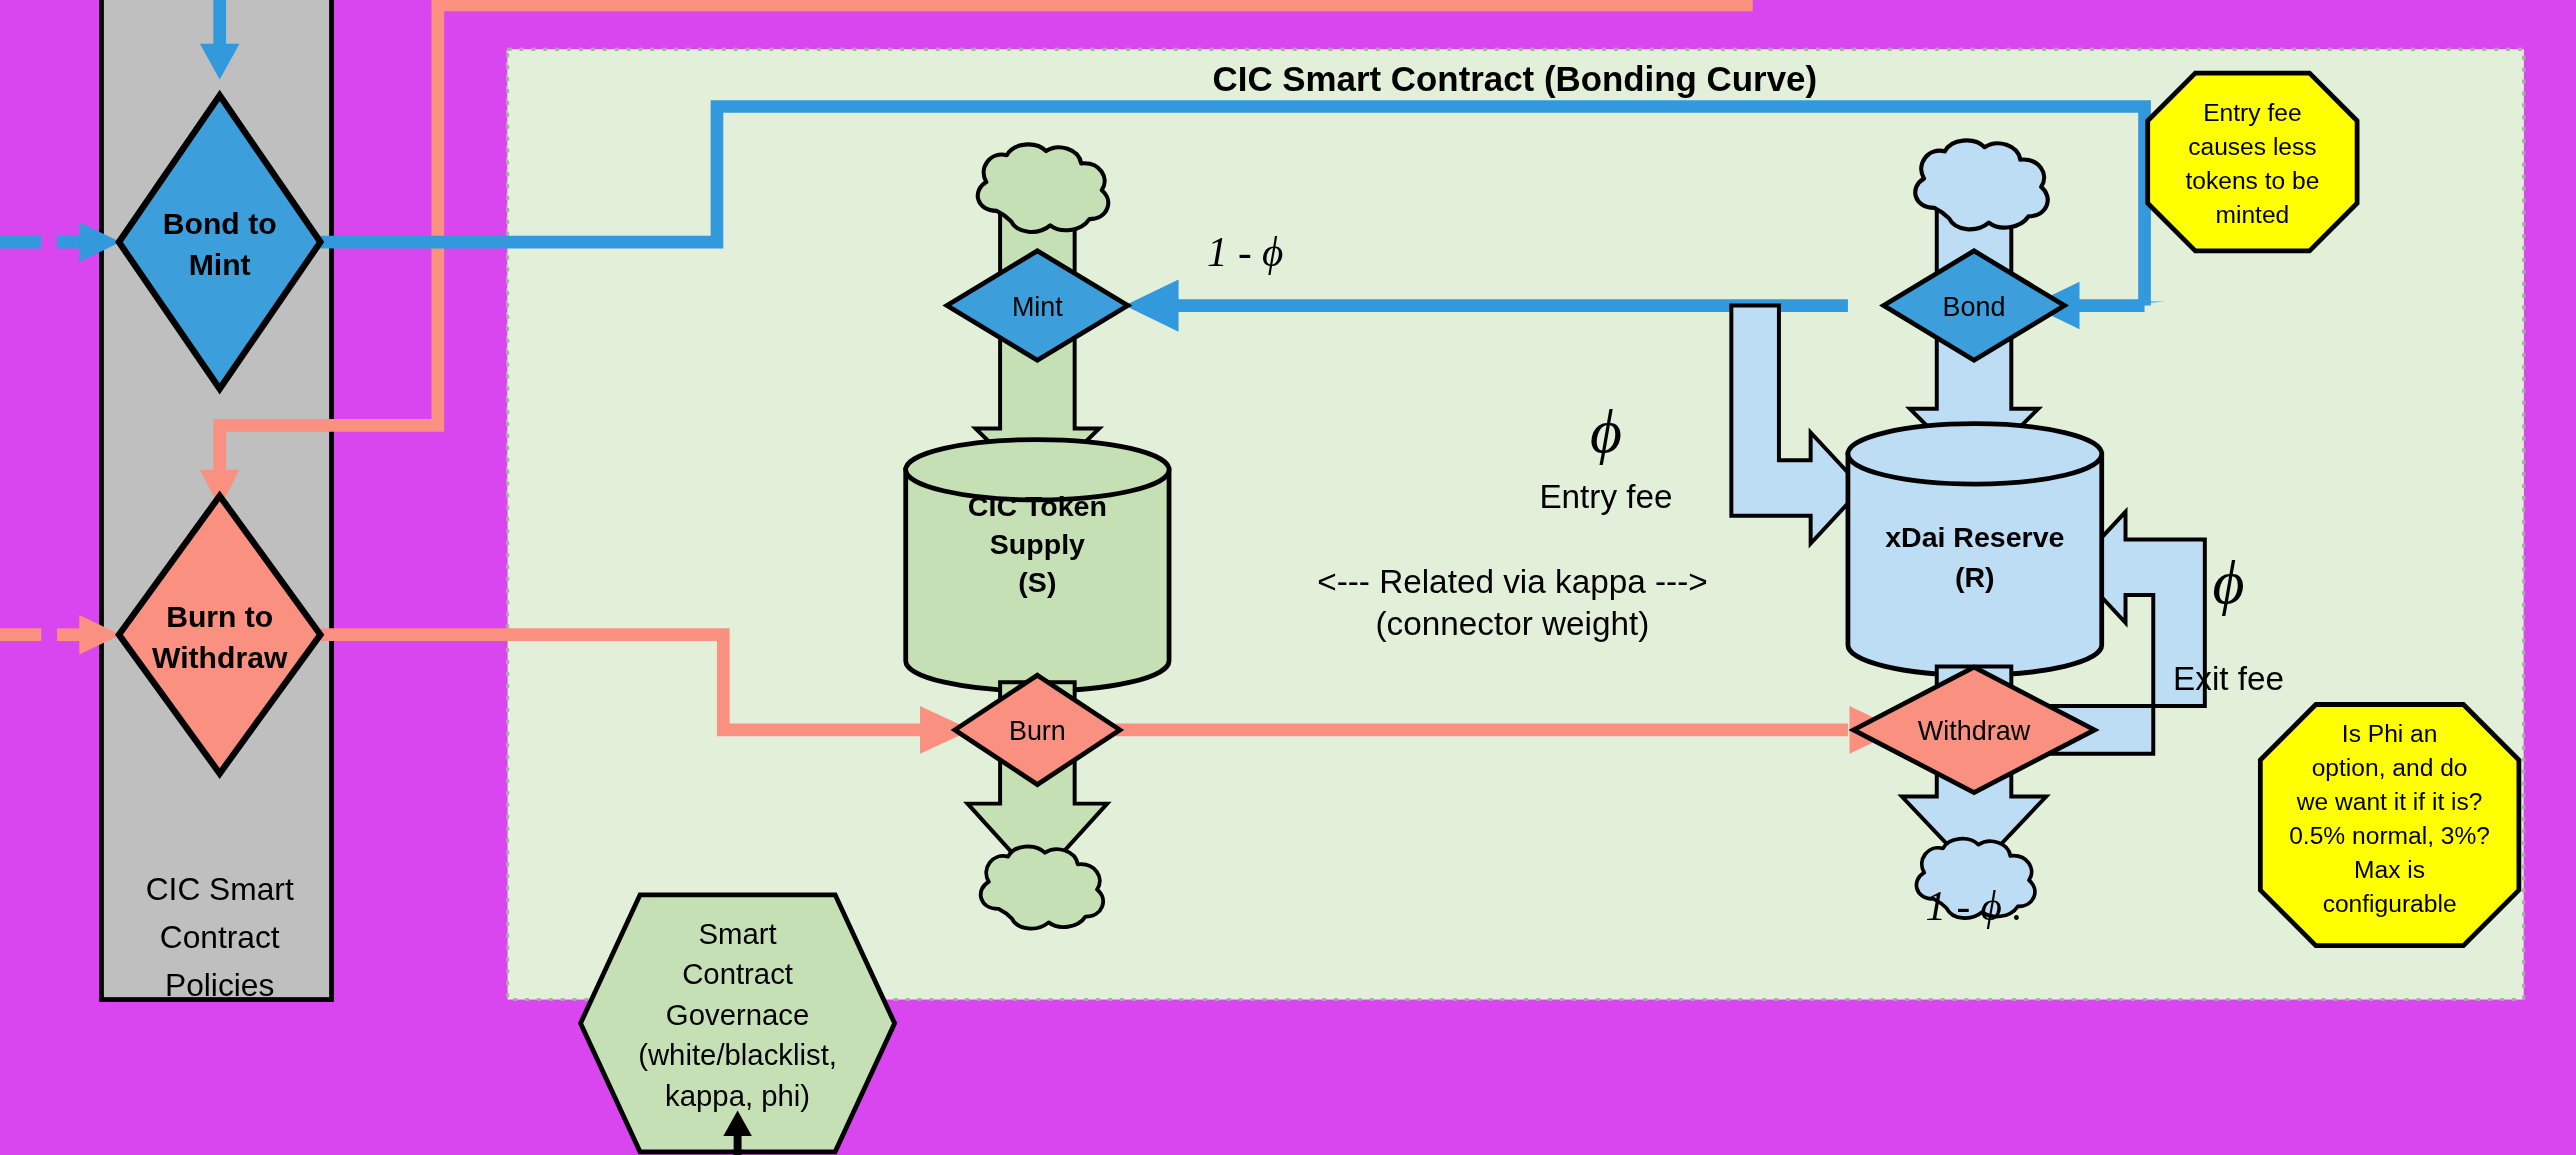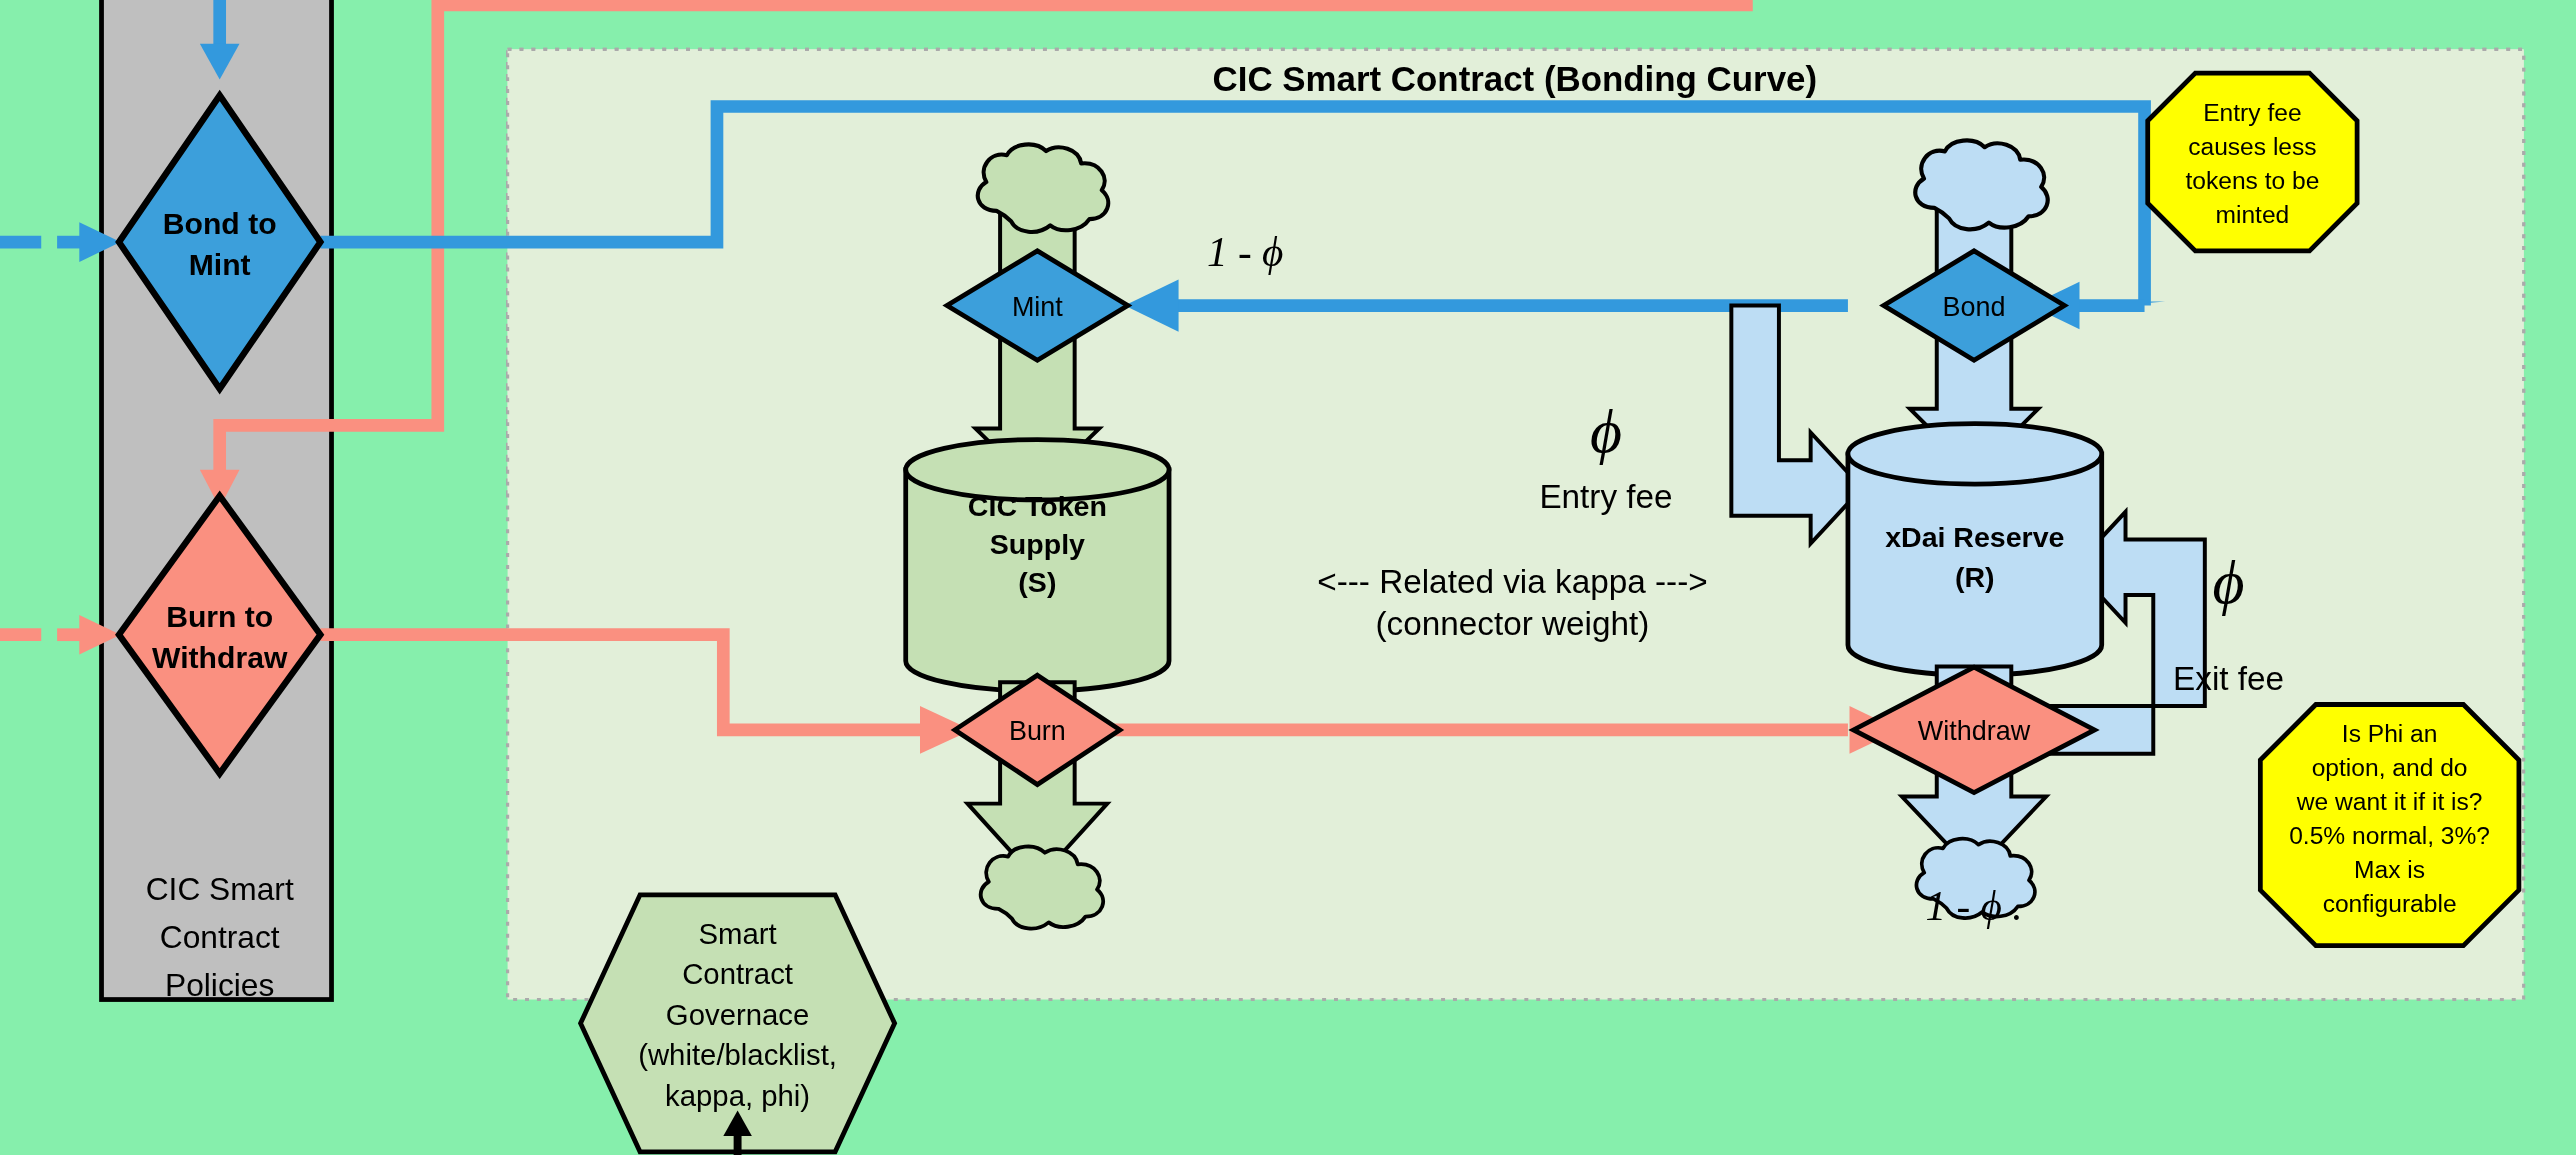--- a/index.html
+++ b/index.html
@@ -5,21 +5,21 @@
   html, body {
     margin: 0;
     padding: 0;
     background: #ffffff;
     font-family: "Liberation Sans", sans-serif;
   }
   #stage {
     position: relative;
     width: 2576px;
     height: 1156px;
-    background: #86efac;
+    background: #d946ef;
     overflow: hidden;
   }
   #stage svg {
     position: absolute;
     left: 0;
     top: 0;
   }
   .lbl {
     font-family: "Liberation Sans", sans-serif;
     fill: #000000;

